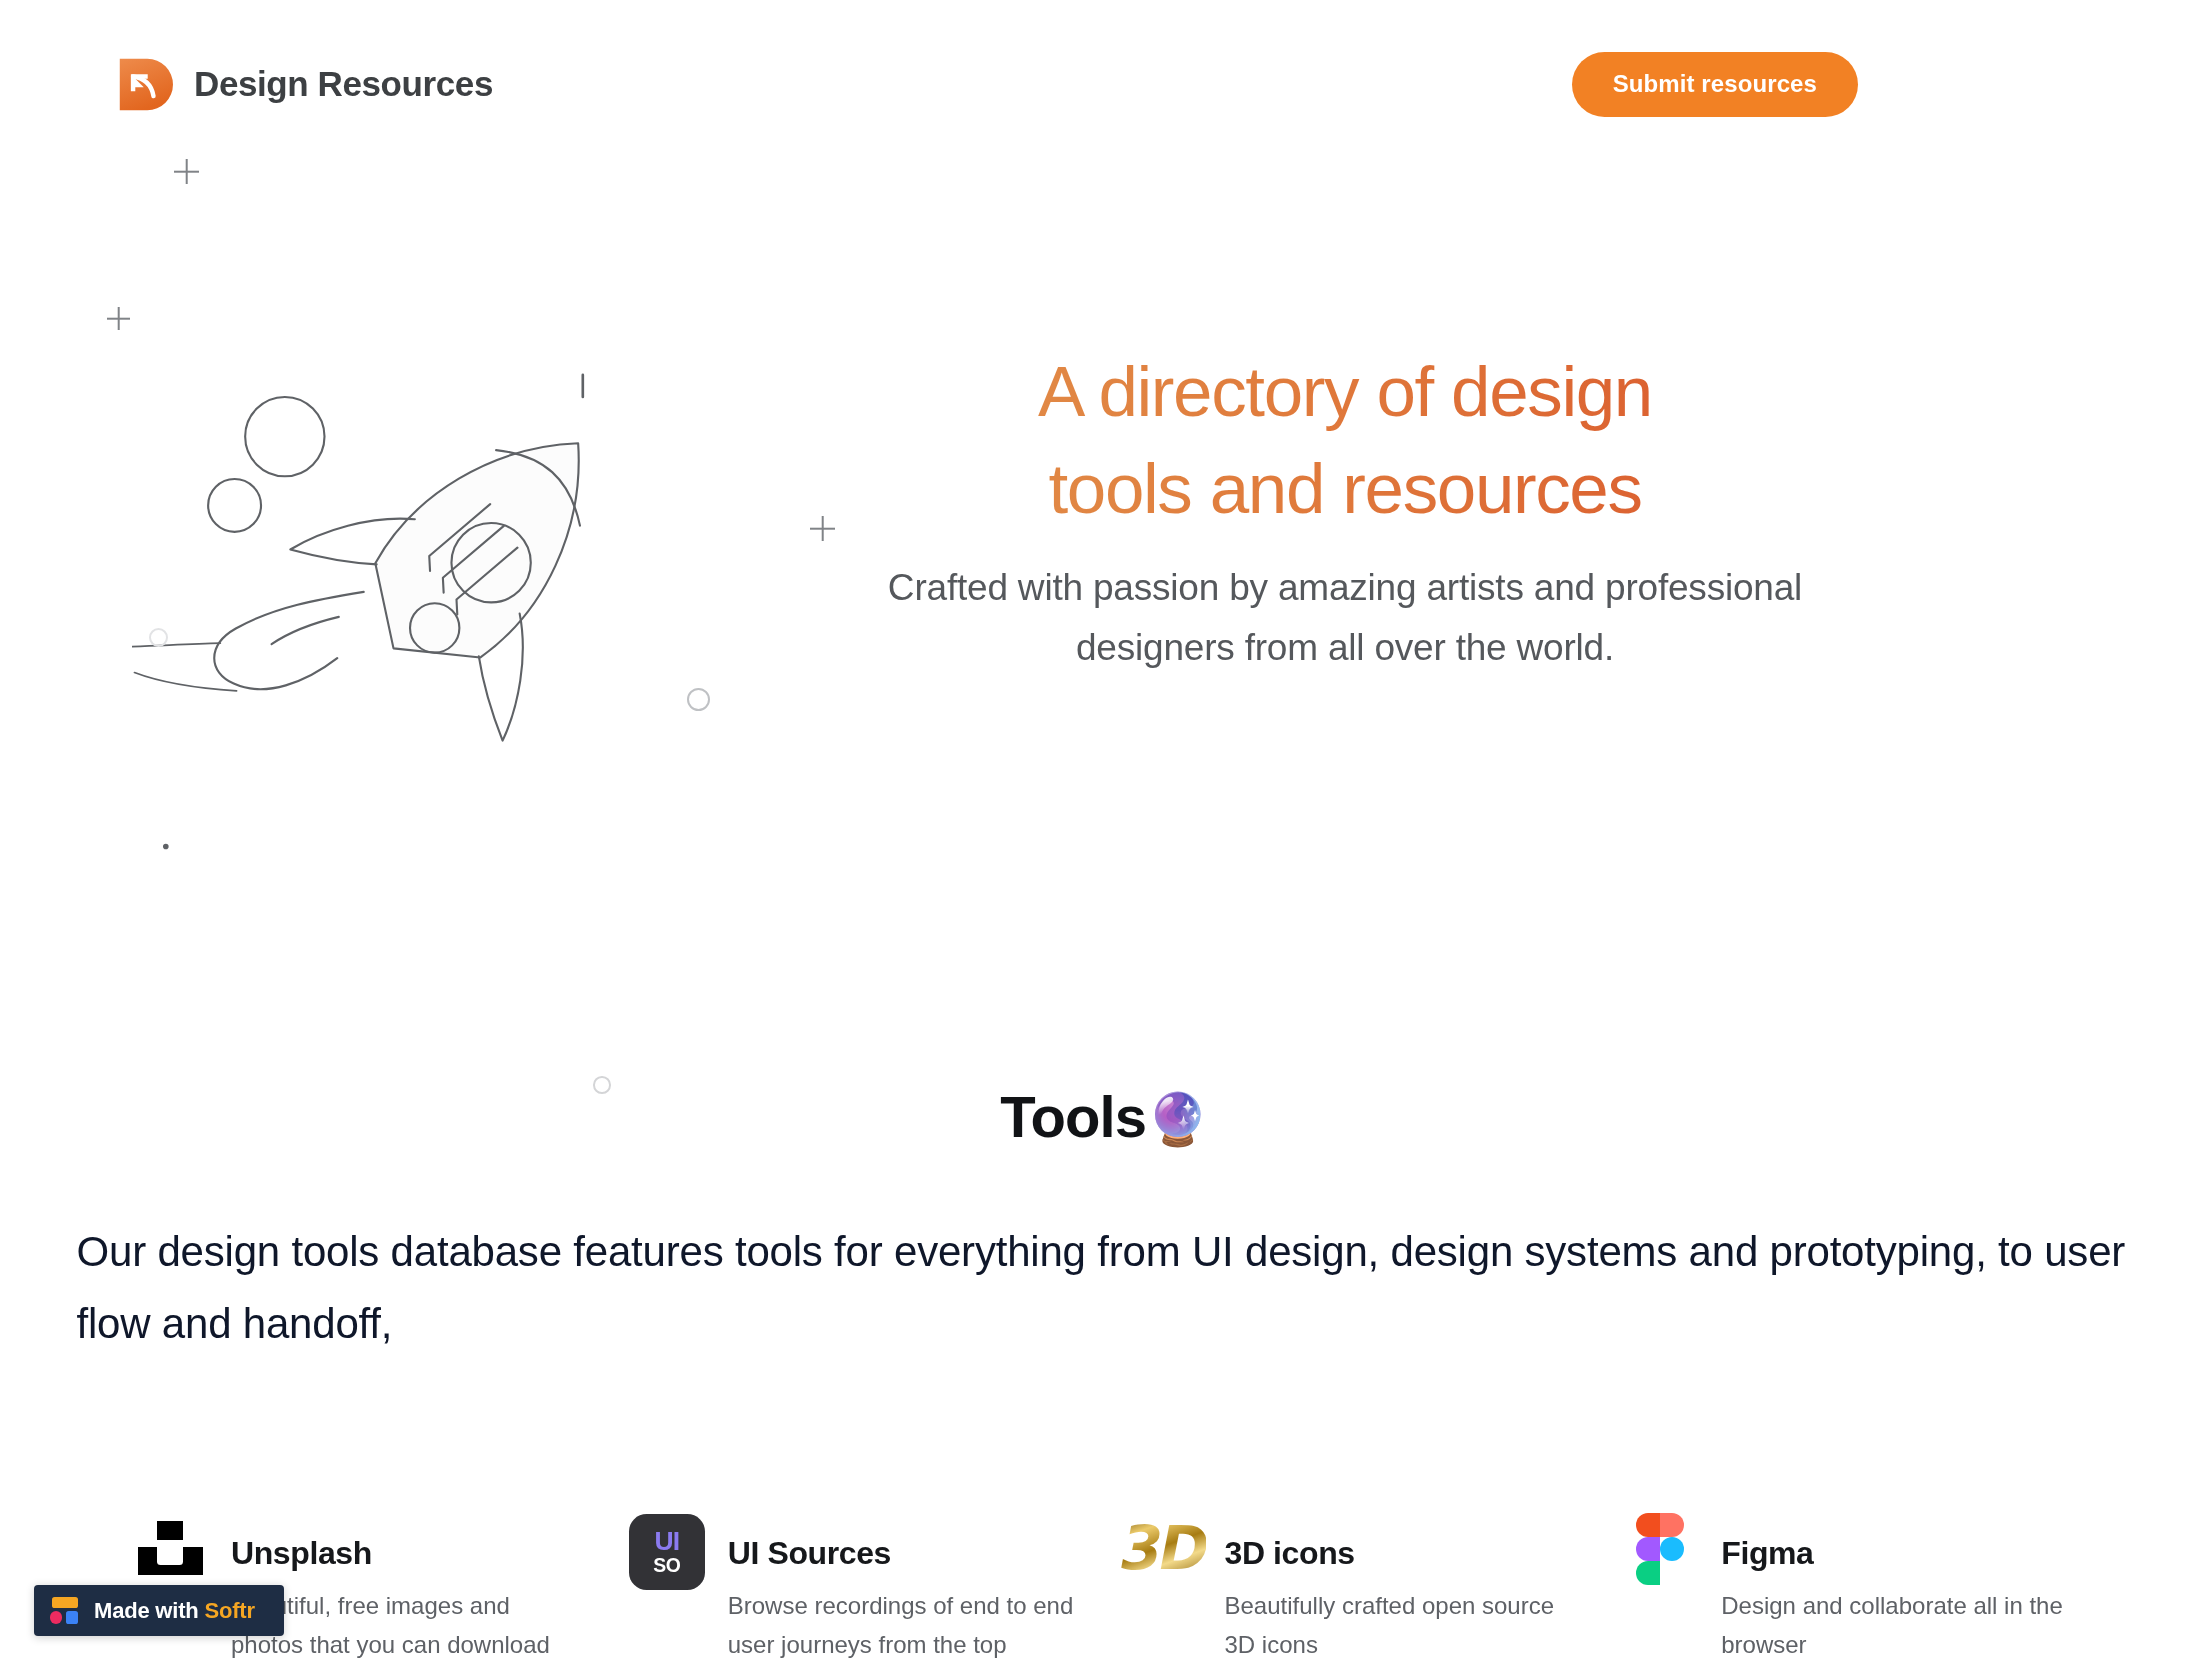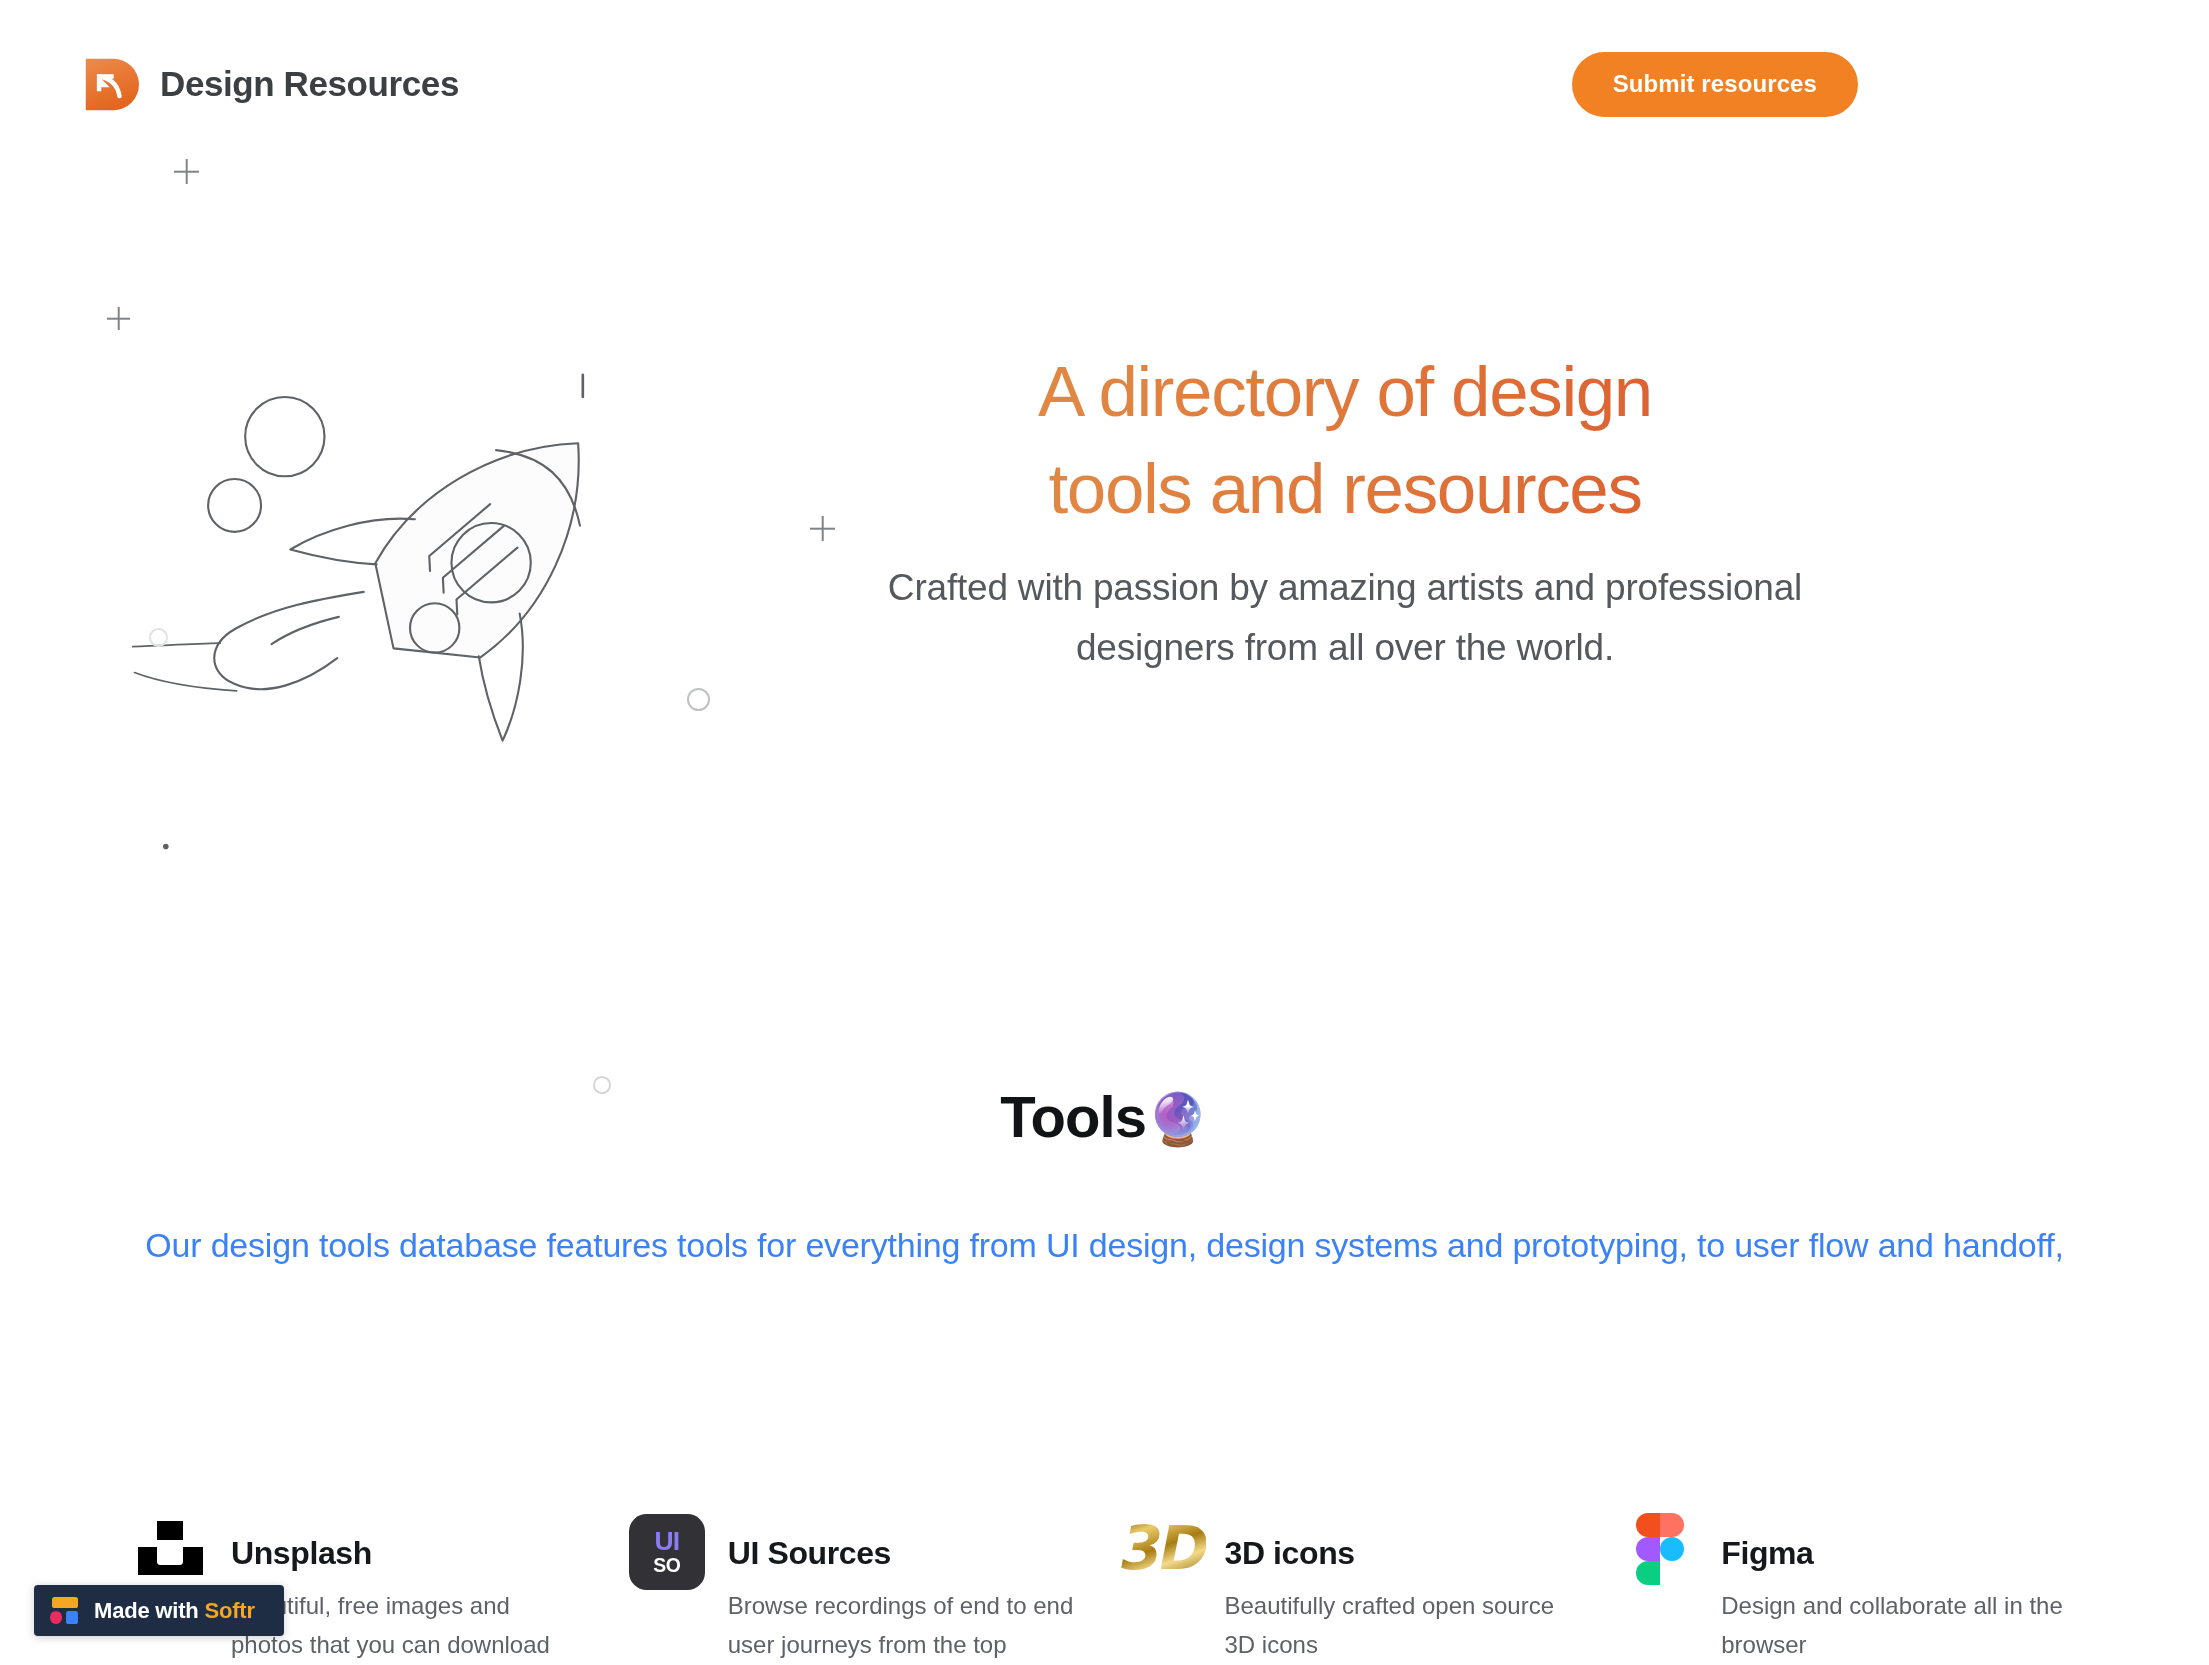--- a/index.html
+++ b/index.html
@@ -10,21 +10,21 @@
     font-family: "Liberation Sans", sans-serif;
     overflow: hidden;
   }
   .page { position: relative; width: 2209px; height: 1666px; background:#fff; }
 
   
   .header {
     position: absolute; top: 0; left: 0;
     width: 1997px; height: 168px;
     display: flex; align-items: center; justify-content: space-between;
-    padding: 0 139px 0 84px;
+    padding: 0 139px 0 118px;
   }
   .brand { display: flex; align-items: center; gap: 21px; }
   .brand-logo { width: 55px; height: 55px; display:block; }
   .brand-name {
     font-size: 35px; font-weight: 700; color: #3d4043;
     letter-spacing: -0.4px; white-space: nowrap;
   }
   .submit-btn {
     display: inline-flex; align-items: center; justify-content: center;
     height: 65px; padding: 0 41px;
@@ -75,22 +75,22 @@
   .deco-ring { border-radius:50%; border:2.6px solid #bfc1c4; }
 
   
   .tools-section { position: absolute; top: 1085px; left: 0; width: 2209px; }
   .tools-heading {
     text-align: center; font-size: 58px; font-weight: 700; color: #111316;
     letter-spacing: -0.9px; line-height: 1.1;
   }
   .tools-heading .emoji { font-size: 51px; }
   .tools-desc {
-    margin: 67px auto 0; width: 2056px; text-align: center;
-    font-size: 34px; line-height: 1.72; color: #3b82f6; font-weight: 400;
+    margin: 67px auto 0; width: 2056px; text-align: left;
+    font-size: 42px; line-height: 1.72; color: #0f172a; font-weight: 400;
     letter-spacing: -0.2px;
   }
 
   
   .cards {
     position: absolute; top: 1510px; left: 0; width: 2209px;
     display: grid; grid-template-columns: repeat(4, 1fr);
     padding: 0 132px; column-gap: 42px;
   }
   .card { display: flex; align-items: flex-start; gap: 23px; }

